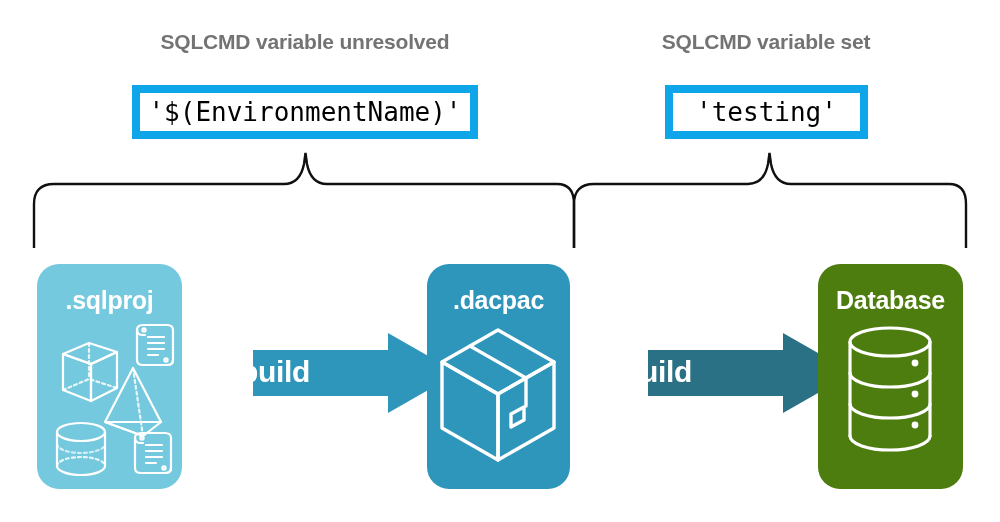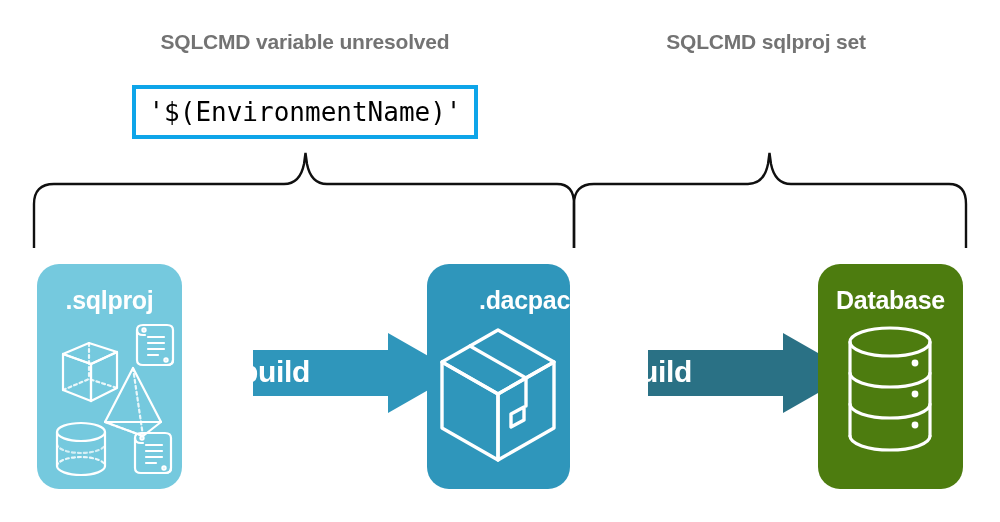--- a/index.html
+++ b/index.html
@@ -21,21 +21,21 @@
     letter-spacing:-0.2px;
     white-space:nowrap;
     text-align:center;
   }
   #heading-left{ left:0; width:610px; top:30px; }
   #heading-right{ left:566px; width:400px; top:30px; }
 
   
   .value-box{
     position:absolute;
-    border:4px solid #0ea5e9;
+    border:8px solid #0ea5e9;
     background:#ffffff;
     box-sizing:border-box;
     display:flex;
     align-items:center;
     justify-content:center;
     font-family:"DejaVu Sans Mono","Liberation Mono",monospace;
     font-size:26px;
     color:#000000;
     letter-spacing:0px;
   }
@@ -58,21 +58,21 @@
     left:0;right:0;
     text-align:center;
     color:#ffffff;
     font-weight:bold;
     font-size:25px;
     letter-spacing:-0.3px;
   }
   #card-sqlproj{ left:37px; top:264px; width:145px; height:225px; background:#75c9de;padding-left:48px; }
   #card-sqlproj .card-label{ top:22px; }
   #card-dacpac{ left:427px; top:264px; width:143px; height:225px; background:#2f96bb; }
-  #card-dacpac .card-label{ top:22px;text-align:right; }
+  #card-dacpac .card-label{ top:22px; }
   #card-database{ left:818px; top:264px; width:145px; height:225px; background:#4d7c0f; }
   #card-database .card-label{ top:22px; }
 
   .card-art{position:absolute;left:0;top:54px;right:0;}
 
   
   .arrow{position:absolute;padding-left:48px;}
   .arrow-label{
     position:absolute;
     color:#ffffff;
@@ -85,23 +85,24 @@
   #arrow-build .arrow-label{ left:35px; top:22px; }
   #arrow-deploy{ left:600px; top:333px; }
   #arrow-deploy .arrow-label{ left:22px; top:22px; }
 </style>
 </head>
 <body>
 
 <div class="canvas">
 
   <div class="heading" id="heading-left">SQLCMD variable unresolved</div>
-  <div class="heading" id="heading-right">SQLCMD sqlproj set</div>
+  <div class="heading" id="heading-right">SQLCMD variable set</div>
 
   <div class="value-box" id="value-box-left">'$(EnvironmentName)'</div>
+  <div class="value-box" id="value-box-right">'testing'</div>
 
   <div class="brace" id="brace-left">
     <svg width="552" height="100" viewBox="0 0 552 100" fill="none" xmlns="http://www.w3.org/2000/svg">
       <path d="M6 100 L6 56 Q6 36 26 36 L256 36 Q272 36 276 16 L277.5 5
                L279 16 Q283 36 299 36 L529 36 Q546 36 546 56 L546 100" stroke="#101010" stroke-width="2.4" stroke-linecap="round" fill="none"></path>
     </svg>
   </div>
 
   <div class="brace" id="brace-right">
     <svg width="404" height="100" viewBox="0 0 404 100" fill="none" xmlns="http://www.w3.org/2000/svg">

